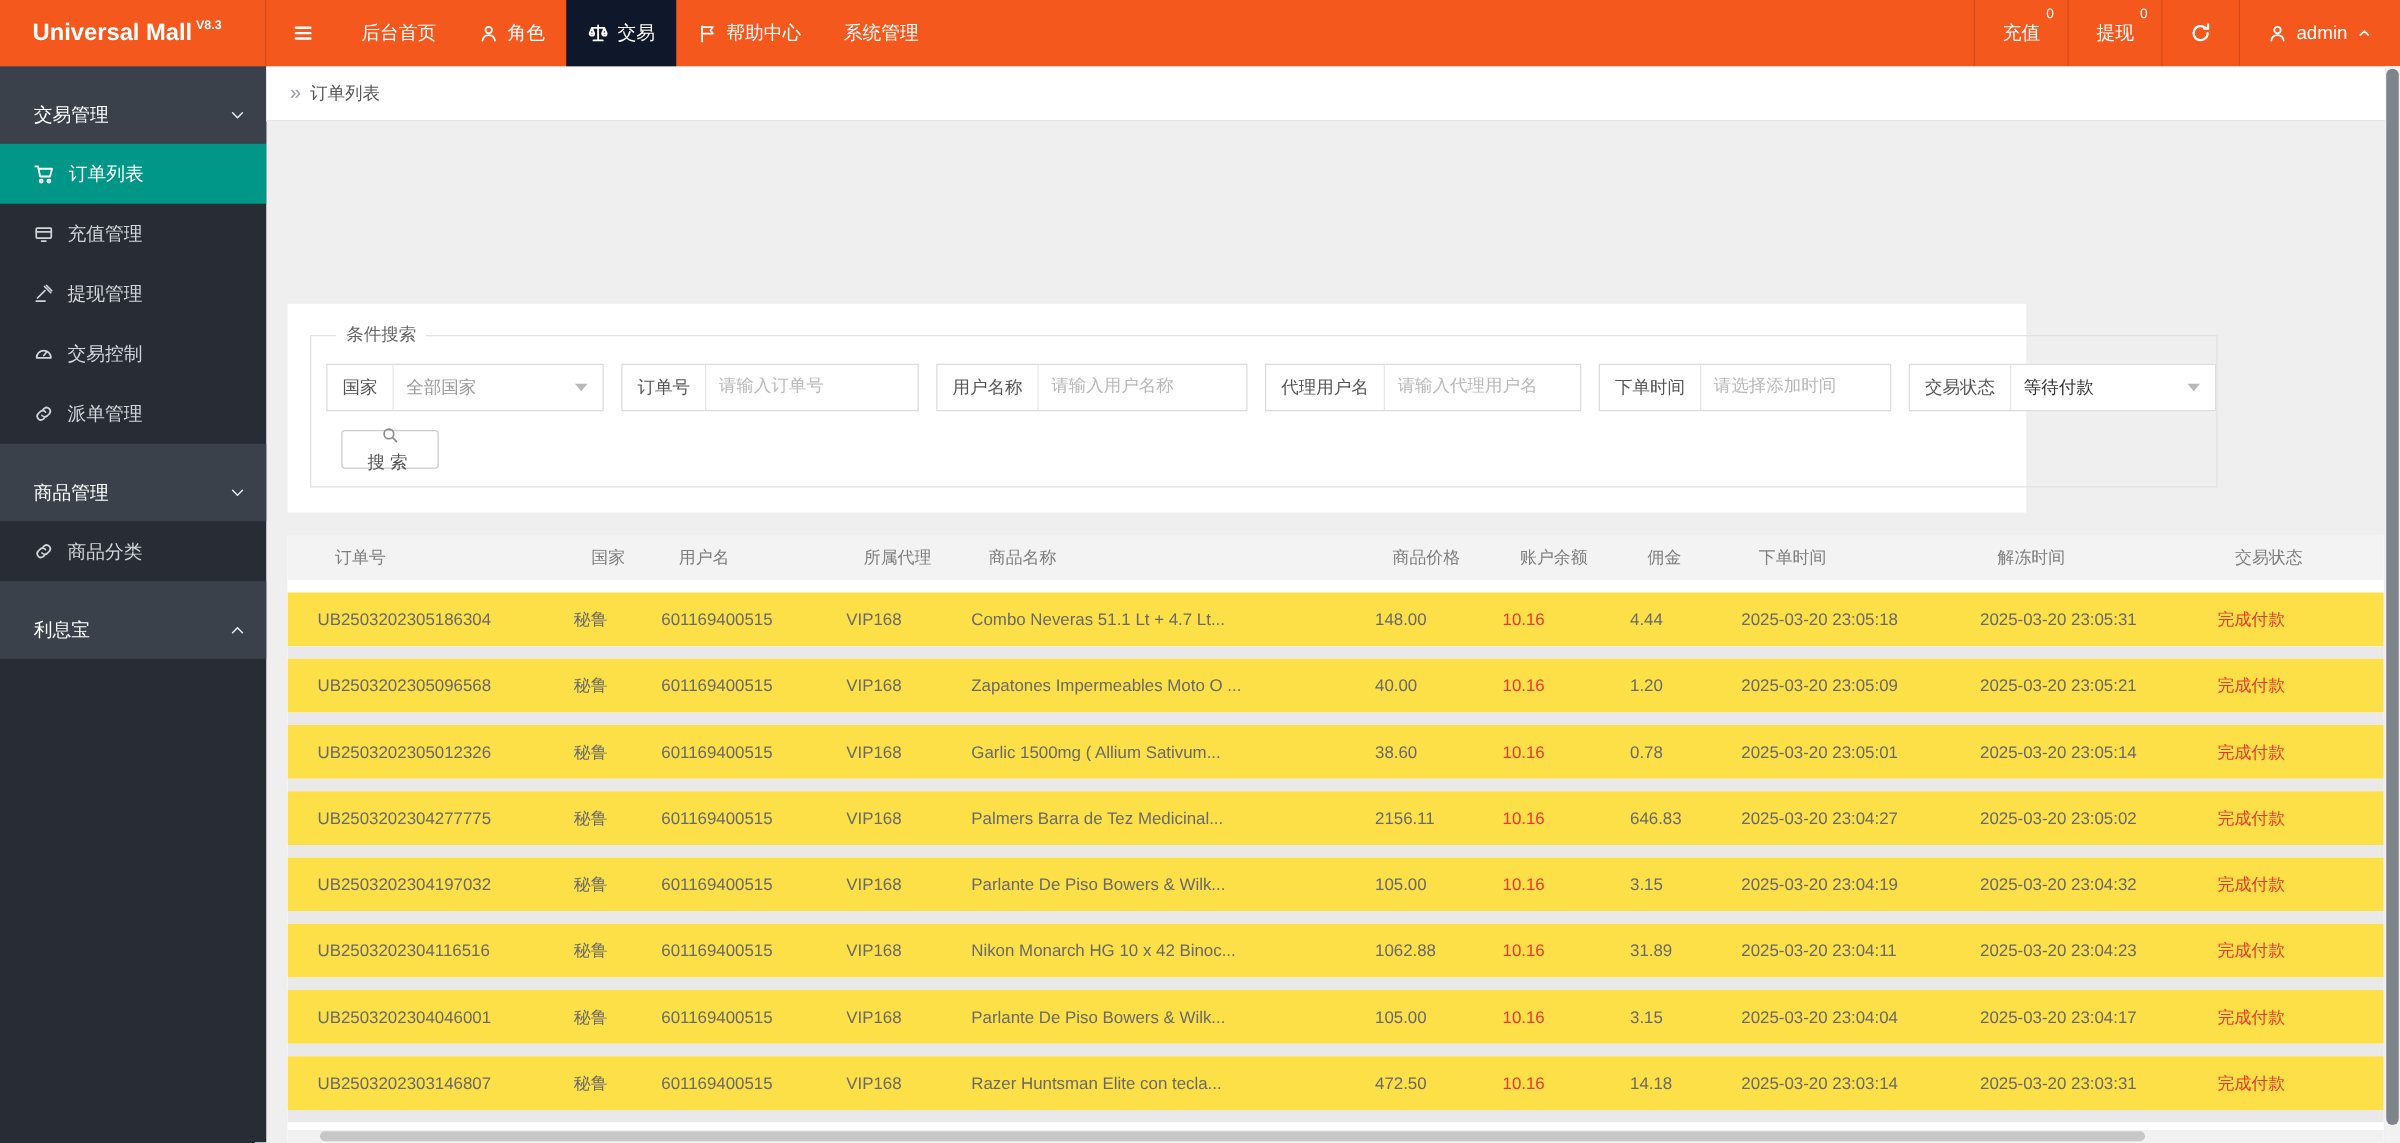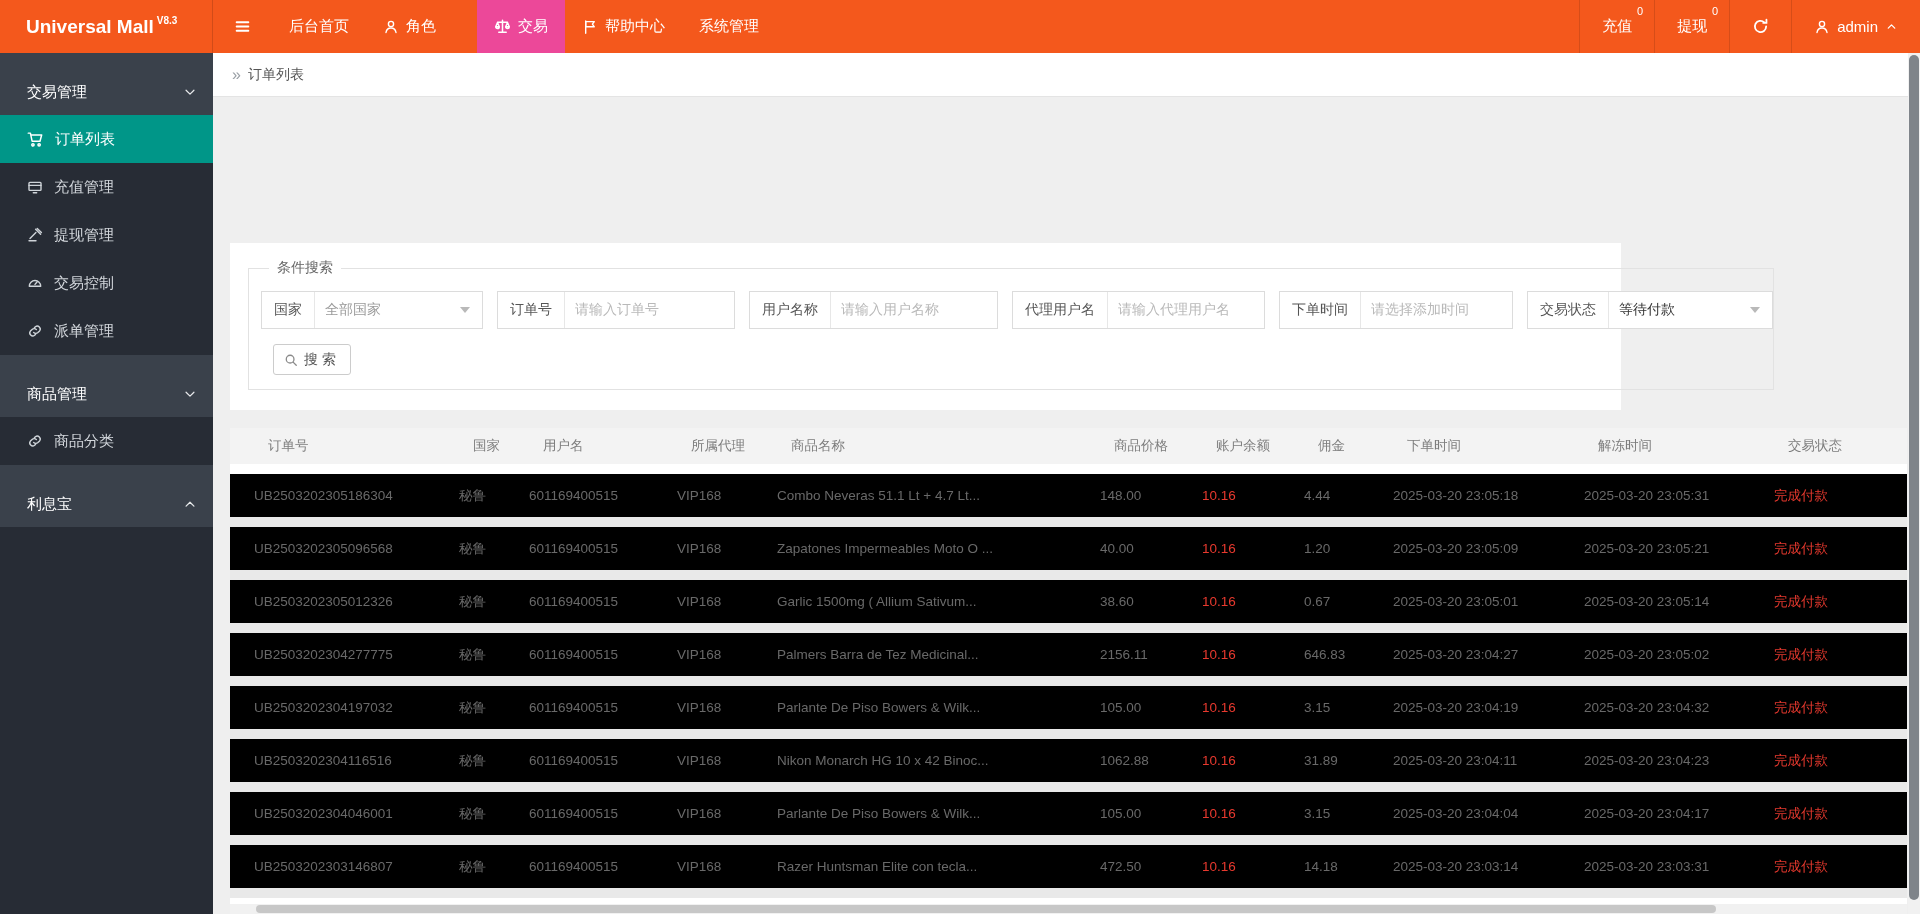--- a/index.html
+++ b/index.html
@@ -12,21 +12,21 @@
   .ic svg { display:block; }
 
   
   .topbar { position:absolute; top:0; left:0; width:1920px; height:53px;
     background:#f4581c; color:#fff; display:flex; align-items:stretch; z-index:6; }
   .logo { width:213px; display:flex; align-items:center; padding-left:26px;
     border-right:1px solid rgba(0,0,0,0.14); font-size:19px; font-weight:bold; white-space:nowrap; }
   .logo .ver { font-size:10px; margin-left:3px; transform:translateY(-6px); font-weight:bold; }
   .tb-item { display:flex; align-items:center; gap:7px; padding:0 17px; font-size:15px; cursor:pointer; }
   .tb-item.hamb { padding:0 21px; }
-  .tb-item.active { background:#ec4899;margin-left:24px; }
+  .tb-item.active { background:#0f172a; }
   .tb-right { margin-left:auto; display:flex; align-items:stretch; }
   .tb-right .tb-item { border-left:1px solid rgba(0,0,0,0.12); padding:0 22px; position:relative; }
   .tb-badge { position:absolute; top:5px; right:11px; font-size:11px; color:#fff; }
 
   
   .sidebar { position:absolute; top:53px; left:0; bottom:0; width:213px; background:#272c35; }
   .side-group { height:62px; background:#3a414b; color:#fff; display:flex; align-items:center;
     padding:16px 16px 0 27px; font-size:15px; cursor:pointer; }
   .side-group .ic { margin-left:auto; color:#e8eaec; }
   .side-item { height:48px; display:flex; align-items:center; gap:11px; padding-left:27px;
@@ -50,30 +50,30 @@
   .flabel { padding:0 12px; font-size:14px; color:#555; white-space:nowrap; }
   .fsep { width:1px; align-self:stretch; background:#e7e7e7; }
   .fgroup input { border:none; outline:none; flex:1; min-width:0; padding:0 10px; font-size:14px; color:#444; background:transparent;font-family:Liberation Mono, monospace; }
   .fgroup input::placeholder { color:#b9b9b9; }
   .fvalue { flex:1; padding:0 10px; font-size:14px; color:#333; white-space:nowrap; overflow:hidden; }
   .fvalue.muted { color:#9a9a9a; }
   .tri { width:0; height:0; border-left:5px solid transparent; border-right:5px solid transparent;
     border-top:6px solid #b9b9b9; margin-right:12px; flex:0 0 auto; }
   .search-btn { margin:15px 0 0 12px; width:78px; height:31px; display:flex; align-items:center; justify-content:center;
     gap:6px; border:1px solid #ccc; border-radius:3px; background:#fff; color:#555; font-size:14px;
-    letter-spacing:4px; cursor:pointer; }
+    letter-spacing:4px; cursor:pointer;flex-direction:column; }
   .search-btn .ic { color:#8a8a8a; letter-spacing:0; }
 
   
   .table-card { position:absolute; left:230px; top:428px; width:1677px; height:486px; background:#fff; overflow:hidden; }
   .grid { display:grid; grid-template-columns:205px 70px 148px 100px 323px 102px 102px 89px 191px 190px 1fr;
     padding-left:38px; align-items:center; }
   .thead { height:36px; background:#f3f3f3; color:#7d7d7d; font-size:13.5px; }
   .thead-sp { height:10px; background:#fff; }
-  .trow { height:43px; background:#000000; font-size:13.5px; color:#696969;padding-left:24px; }
+  .trow { height:43px; background:#fde047; font-size:13.5px; color:#696969;padding-left:24px; }
   .trow .cell { white-space:nowrap; overflow:hidden; text-overflow:ellipsis; padding-right:8px; }
   .rgap { height:10px; background:#e9e9e9; }
   .red { color:#e8392e; }
   .trow-partial { height:6px; background:#fff; }
   .hscroll { position:absolute; left:0; right:0; bottom:0; height:10px; background:#f1f1f1; cursor:pointer; }
   .hthumb { position:absolute; top:1px; bottom:1px; left:26px; width:1460px; background:#c7c7c7; border-radius:4px; }
 
   
   .vscroll { position:absolute; top:53px; right:0; bottom:0; width:12px; background:#f1f1f1; cursor:pointer; z-index:7; }
   .vthumb { position:absolute; left:1px; right:1px; top:2px; height:845px; background:#7f848a; border-radius:5px; }
@@ -346,21 +346,21 @@
       </div>
       <div class="rgap"></div>
       <div class="grid trow">
         <div class="cell">UB2503202305012326</div>
         <div class="cell">秘鲁</div>
         <div class="cell">601169400515</div>
         <div class="cell">VIP168</div>
         <div class="cell">Garlic 1500mg ( Allium Sativum...</div>
         <div class="cell">38.60</div>
         <div class="cell red">10.16</div>
-        <div class="cell">0.67</div>
+        <div class="cell">0.78</div>
         <div class="cell">2025-03-20 23:05:01</div>
         <div class="cell">2025-03-20 23:05:14</div>
         <div class="cell red">完成付款</div>
       </div>
       <div class="rgap"></div>
       <div class="grid trow">
         <div class="cell">UB2503202304277775</div>
         <div class="cell">秘鲁</div>
         <div class="cell">601169400515</div>
         <div class="cell">VIP168</div>

